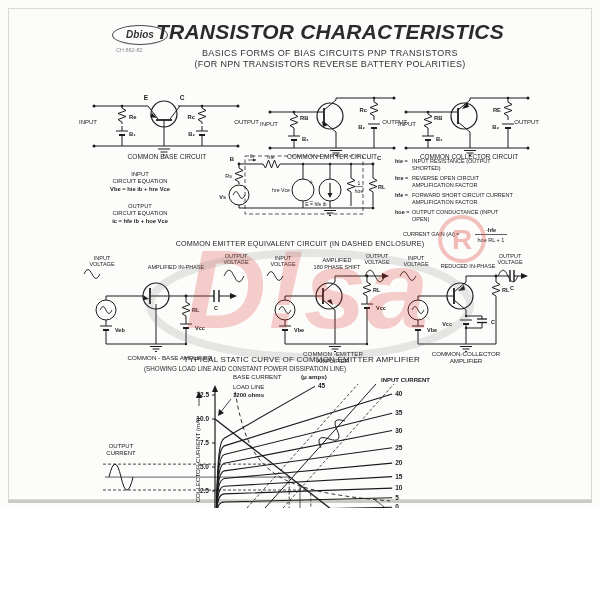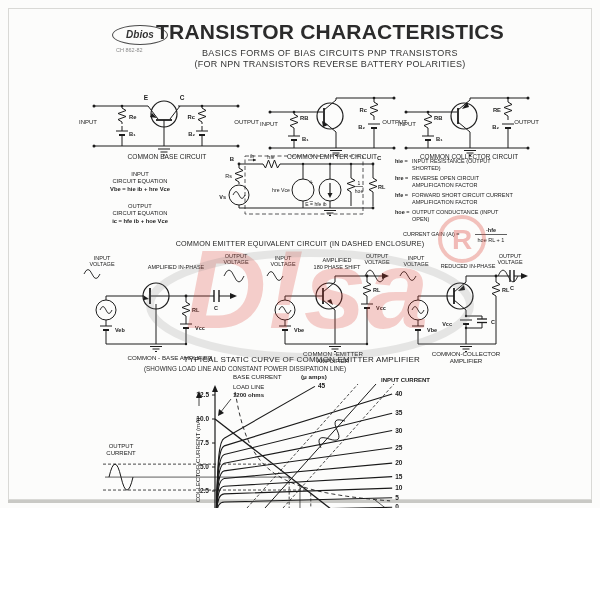--- a/index.html
+++ b/index.html
@@ -5,21 +5,21 @@
   * { margin:0; padding:0; box-sizing:border-box; }
   body { font-family:"Liberation Sans", sans-serif; background:#fff; }
   #page { position:relative; width:600px; height:508px; background:#fcfcfb; overflow:hidden; }
   #sheet { position:absolute; inset:8px; border:1px solid #d9d9d6; }
   #edge-bottom { position:absolute; left:8px; right:8px; bottom:5px; height:3px; background:#c9c9c5; }
   .abs { position:absolute; }
   .ctr { text-align:center; }
   svg text { font-family:"Liberation Sans", sans-serif; }
   svg { overflow:visible; }
   .cap { fill:#1c1c1c; }
-  #title { left:140px; top:20px; width:380px; font-size:21px; font-weight:600; letter-spacing:.2px; color:#2b2b2b; }
+  #title { left:140px; top:20px; width:380px; font-size:21px; font-weight:600; letter-spacing:.2px; color:#2b2b2b;font-style:italic; }
   #sub1 { left:110px; top:48px; width:440px; font-size:9px; font-weight:400; letter-spacing:.4px; color:#333; }
   #sub2 { left:110px; top:59px; width:440px; font-size:9px; letter-spacing:.3px; color:#333; }
   #logo { left:112px; top:25px; width:56px; height:20px; border:1.5px solid #4a4a4a; border-radius:50%;
           font-size:10px; font-weight:bold; font-style:italic; color:#333; line-height:17px; text-align:center; }
   #logo-code { left:116px; top:47px; font-size:5.5px; color:#8a8a8a; }
   #eqv-caption { left:140px; top:239px; width:320px; font-size:7.2px; color:#222; letter-spacing:.2px; }
   #chart-title { left:70px; top:355px; width:350px; font-size:8px; color:#1c1c1c; letter-spacing:.2px;text-align:right; }
   #chart-subtitle { left:70px; top:365px; width:350px; font-size:6.3px; color:#2a2a2a; }
   #footer-left { left:115px; top:567px; font-size:5.5px; color:#9a9a9a; }
   #footer-right { left:420px; top:565px; width:110px; font-size:6px; color:#777; text-align:right; }

